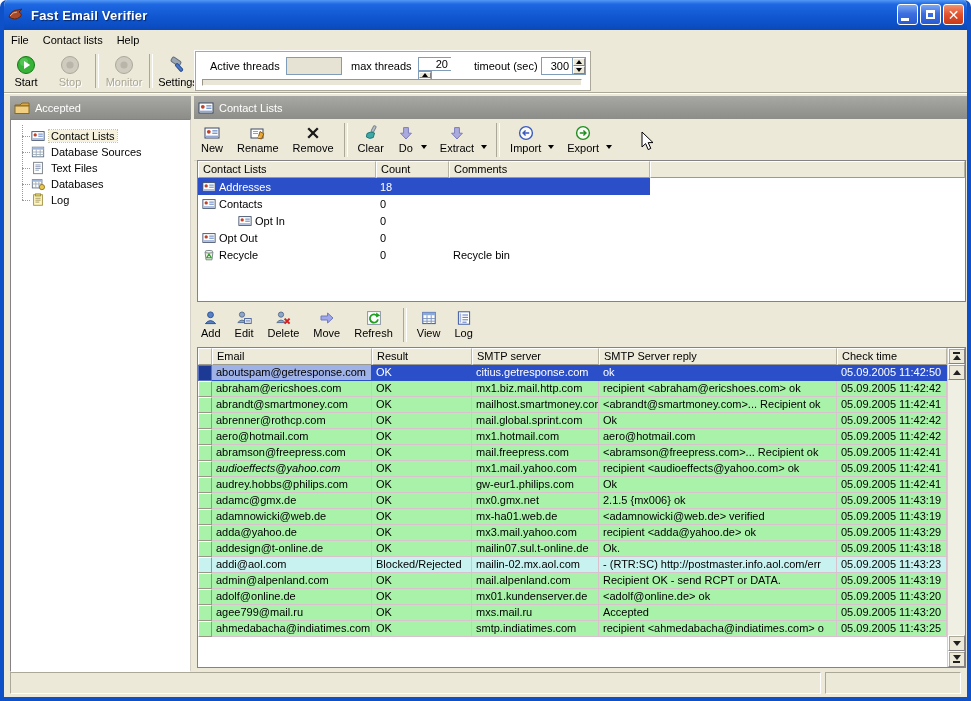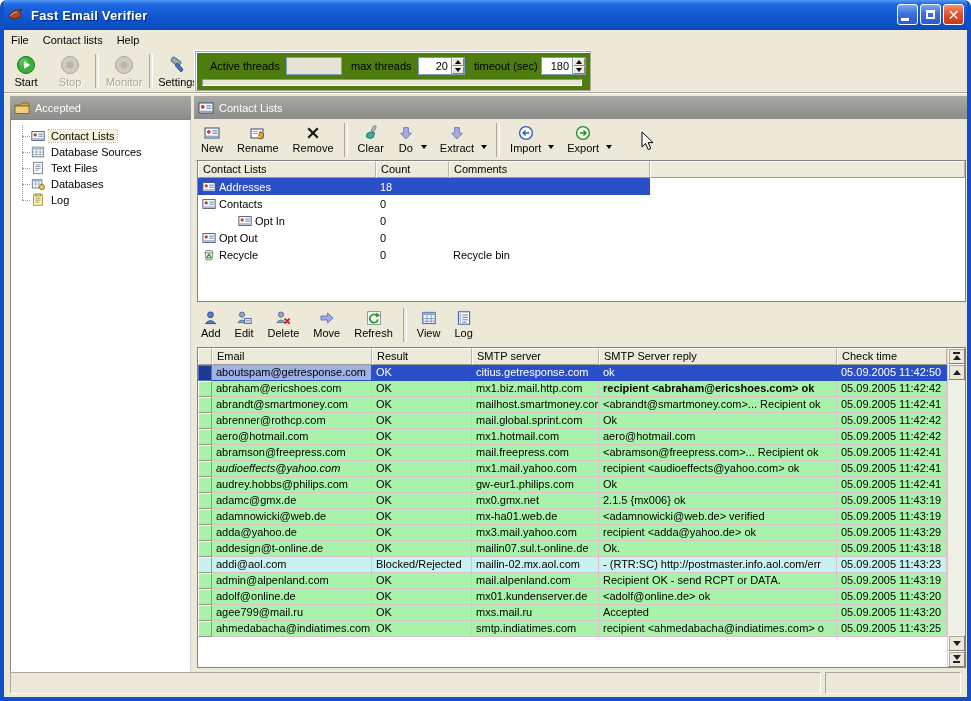--- a/index.html
+++ b/index.html
@@ -27,21 +27,21 @@
   .menubar{position:absolute;left:0;top:30px;width:963px;height:19px;display:flex;align-items:center;background:#ECE9D8;}
   .menu-item{padding:2px 7px;}
   
   .maintb{position:absolute;left:0;top:49px;width:963px;height:44px;display:flex;align-items:center;
     border-bottom:1px solid #fff;box-shadow:0 -1px 0 #ACA899 inset;}
   .tb-big{width:42px;height:40px;display:flex;flex-direction:column;align-items:center;justify-content:center;gap:1px;margin:0 1px;}
   .tb-big .icon{width:20px;height:20px;display:block;}
   .tb-big.disabled .lbl{color:#A9A696;text-shadow:1px 1px 0 #fff;}
   .vsep{width:2px;height:34px;margin:0 3px;border-left:1px solid #ACA899;border-right:1px solid #fff;}
   .threadbox{position:absolute;left:191px;top:2px;width:394px;height:38px;
-    border:1px solid #ACA899;box-shadow:1px 1px 0 #fff inset, -1px -1px 0 #fff;background:#4d7c0f;}
+    border:1px solid #ACA899;box-shadow:1px 1px 0 #fff inset, -1px -1px 0 #fff;background:#ffffff;}
   .threadbox .row1{position:absolute;left:0;top:5px;width:100%;height:18px;}
   .tlabel{position:absolute;top:3px;}
   .dis-input{position:absolute;left:90px;top:0;width:56px;height:18px;box-sizing:border-box;
     border:1px solid #7F9DB9;background:#E6E3D4;}
   .spin{position:absolute;top:0;height:18px;display:flex;}
   .spin .val{height:18px;box-sizing:border-box;border:1px solid #7F9DB9;border-right:none;background:#fff;
     display:flex;align-items:center;justify-content:flex-end;padding-right:3px;}
   .spin .btns{width:14px;height:18px;box-sizing:border-box;border:1px solid #7F9DB9;display:flex;flex-direction:column;}
   .spin .sbtn{flex:1;background:#ECE9D8;border:1px solid #fff;border-right-color:#848284;border-bottom-color:#848284;
     display:flex;align-items:center;justify-content:center;box-sizing:border-box;}
@@ -186,34 +186,34 @@
             </svg>
           </span>
           <span class="lbl">Settings</span>
         </div>
       </div>
     <div class="threadbox">
       <div class="row1">
         <span class="tlabel" style="left:14px">Active threads</span>
         <div class="dis-input"></div>
         <span class="tlabel" style="left:155px">max threads</span>
-        <div class="spin" style="left:222px;">
+        <div class="spin" style="left:222px;flex-direction:column;">
           <div class="val" style="width:33px">20</div>
           <div class="btns">
               <div class="sbtn">
                 <div class="tri-up"></div>
               </div>
               <div class="sbtn">
                 <div class="tri-dn"></div>
               </div>
             </div>
         </div>
         <span class="tlabel" style="left:278px">timeout (sec)</span>
         <div class="spin" style="left:345px;">
-          <div class="val" style="width:31px">180</div>
+          <div class="val" style="width:31px">300</div>
           <div class="btns">
               <div class="sbtn">
                 <div class="tri-up"></div>
               </div>
               <div class="sbtn">
                 <div class="tri-dn"></div>
               </div>
             </div>
         </div>
       </div>
@@ -563,21 +563,21 @@
               <div class="em-cell result-cell" style="flex: 0 0 100px;">OK</div>
               <div class="em-cell smtp-server-cell" style="flex: 0 0 127px;">citius.getresponse.com</div>
               <div class="em-cell smtp-reply-cell" style="flex: 0 0 238px;">ok</div>
               <div class="em-cell check-time-cell" style="flex: 0 0 110px;">05.09.2005 11:42:50</div>
             </div>
             <div class="em-row green">
               <div class="em-cell sel" style="flex: 0 0 14px;"></div>
               <div class="em-cell email-cell" style="flex: 0 0 160px;">abraham@ericshoes.com</div>
               <div class="em-cell result-cell" style="flex: 0 0 100px;">OK</div>
               <div class="em-cell smtp-server-cell" style="flex: 0 0 127px;">mx1.biz.mail.http.com</div>
-              <div class="em-cell smtp-reply-cell" style="flex: 0 0 238px; font-weight: bold;">recipient &lt;abraham@ericshoes.com&gt; ok</div>
+              <div class="em-cell smtp-reply-cell" style="flex: 0 0 238px;">recipient &lt;abraham@ericshoes.com&gt; ok</div>
               <div class="em-cell check-time-cell" style="flex: 0 0 110px;">05.09.2005 11:42:42</div>
             </div>
             <div class="em-row green">
               <div class="em-cell sel" style="flex: 0 0 14px;"></div>
               <div class="em-cell email-cell" style="flex: 0 0 160px;">abrandt@smartmoney.com</div>
               <div class="em-cell result-cell" style="flex: 0 0 100px;">OK</div>
               <div class="em-cell smtp-server-cell" style="flex: 0 0 127px;">mailhost.smartmoney.com</div>
               <div class="em-cell smtp-reply-cell" style="flex: 0 0 238px;">&lt;abrandt@smartmoney.com&gt;... Recipient  ok</div>
               <div class="em-cell check-time-cell" style="flex: 0 0 110px;">05.09.2005 11:42:41</div>
             </div>

